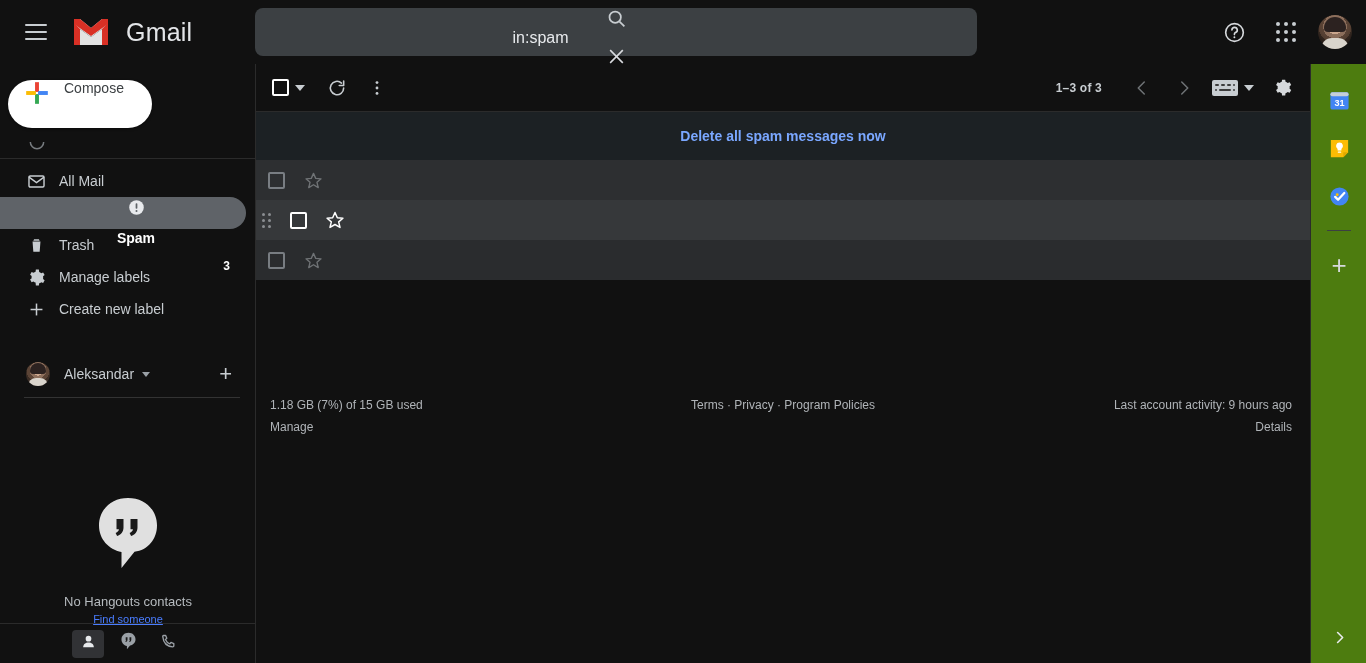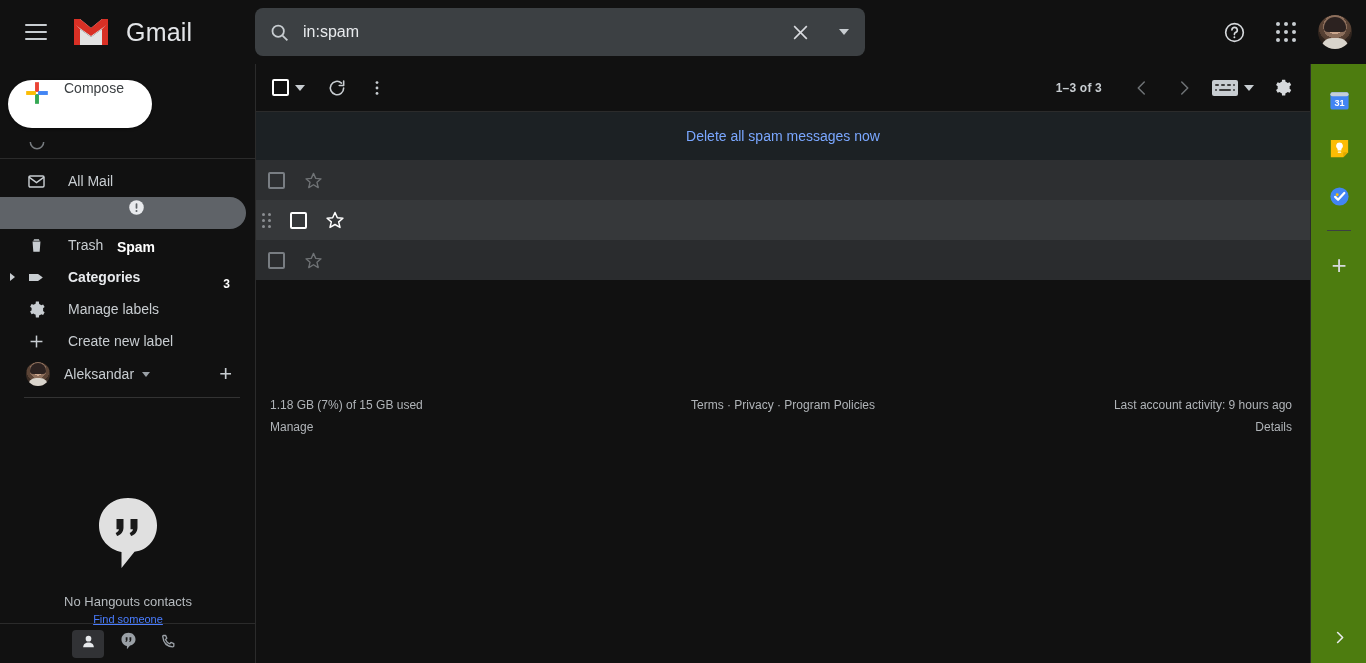--- a/index.html
+++ b/index.html
@@ -22,23 +22,23 @@
     width: 48px; height: 48px; margin-left: 12px;
     display: flex; flex-direction: column; justify-content: center; align-items: center;
     gap: 5px; cursor: pointer; border-radius: 50%;
   }
   .hamburger span { display:block; width: 22px; height: 2px; background: #c8cdd1; border-radius: 1px; }
   .brand { display: flex; align-items: center; margin-left: 12px; }
   .gmail-logo { width: 38px; height: 30px; position: relative; }
   .brand-name { font-size: 25px; color: #e3e5e8; margin-left: 16px; letter-spacing: .2px; font-weight: 400; }
 
   #searchbox {
-    position: absolute; left: 255px; top: 8px; width: 610px; height: 48px;
+    position: absolute; left: 255px; top: 8px; width: 722px; height: 48px;
     background: #3c4043; border-radius: 8px;
-    display: flex; align-items: center;
+    display: flex; align-items: center; flex-direction: column;
   }
   #searchbox .s-icon { width: 48px; display:flex; align-items:center; justify-content:center; cursor:pointer; }
   #searchbox input {
     flex: 1; background: transparent; border: none; outline: none;
     color: #e8eaed; font-size: 16px; font-family: "Liberation Sans", sans-serif;
     height: 100%;
   }
   #searchbox input::placeholder { color: #9aa0a6; }
   .clear-btn { width: 46px; height:46px; display:flex; align-items:center; justify-content:center; cursor:pointer; }
   .caret-btn { width: 42px; height:46px; display:flex; align-items:center; justify-content:center; cursor:pointer; }
@@ -69,21 +69,21 @@
   .compose .label { color: #3c4043; font-size: 14px; margin-left: 14px; font-weight: 500; }
 
   .navlist { position: absolute; left: 0; top: 78px; width: 256px; }
   .nav-clip { height: 16px; overflow: hidden; position: relative; }
   .nav-clip .clip-icon { position: absolute; left: 27px; top: -10px; opacity: .75; }
   .nav-divider { height: 1px; background: #2b2b2b; margin: 0 0 6px 0; }
 
   .nav-item {
     display: flex; align-items: center; height: 32px;
     border-radius: 0 16px 16px 0; margin-right: 10px;
-    cursor: pointer; position: relative; padding-left: 26px; gap: 22px;
+    cursor: pointer; position: relative; padding-left: 26px; gap: 13px;
   }
   .nav-item .ni-icon { width: 20px; height: 20px; display:flex; align-items:center; justify-content:center; flex: 0 0 20px; }
   .nav-item .ni-label { font-size: 14px; color: #c8cdd1; white-space: nowrap; }
   .nav-item .ni-count { margin-left: auto; font-size: 12px; color: #c8cdd1; padding-right: 16px; font-weight: 700; }
   .nav-item.selected { background: #5f6368; flex-direction: column; }
   .nav-item.selected .ni-label { color: #ffffff; font-weight: 700; }
   .nav-item.selected .ni-count { color: #ffffff; }
   .nav-item.bold .ni-label { font-weight: 700; color: #e8eaed; }
   .nav-item .expander { position: absolute; left: 10px; width: 0; height: 0;
     border-top: 4px solid transparent; border-bottom: 4px solid transparent; border-left: 5px solid #c8cdd1; }
@@ -119,21 +119,21 @@
   .tb-count { font-size: 12px; color: #c8cdd1; margin-right: 18px; letter-spacing:.2px; }
   .chev { width: 40px; height: 40px; display:flex; align-items:center; justify-content:center; cursor:pointer; }
   .kbd-btn { display:flex; align-items:center; gap:6px; padding: 0 6px; height: 40px; cursor:pointer; }
   .kbd { width: 26px; height: 16px; background: #c8cdd1; border-radius: 2px; position: relative; }
   .kbd i { position:absolute; background: #3c3c3c; height: 2px; border-radius:1px; }
 
   #banner {
     height: 48px; display: flex; align-items: center; justify-content: center;
     background: #1c2124; color: #c8cdd1; font-size: 14px; gap: 10px;
   }
-  #banner .b-link { color: #7aa7ff; font-weight: 400; cursor: pointer; }
+  #banner .b-link { color: #7aa7ff; font-weight: 700; cursor: pointer; }
 
   #list { margin-top: 0; }
   .mail-row { position: relative; height: 40px; display: flex; align-items: center; cursor: pointer; }
   .mail-row .r-drag { width: 16px; display:none; }
   .mail-row.hover .r-drag { display: grid; grid-template-columns: repeat(2, 3px); grid-gap: 3px; margin-left: 6px; }
   .mail-row.hover .r-drag i { width: 3px; height: 3px; background: #8a8d91; border-radius: 50%; }
   .r-check { width: 40px; display:flex; align-items:center; justify-content:center; }
   .r-star  { width: 34px; display:flex; align-items:center; justify-content:center; }
   .r-body  { flex: 1; height: 40px; margin-right: 0; position: relative; overflow: hidden;
              filter: blur(7px); }
@@ -282,30 +282,20 @@
       <div class="nav-item">
         <span class="ni-icon">
           <svg width="19" height="19" viewBox="0 0 24 24" fill="#c8cdd1">
             <path d="M7 7h10l-1 13H8L7 7zm2-3h6l1 2H8l1-2z"></path>
           </svg>
         </span>
         <span class="ni-label">Trash</span>
         <span class="ni-count"></span>
       </div>
 
-      <div class="nav-item bold">
-        <span class="expander"></span>
-        <span class="ni-icon">
-          <svg width="19" height="19" viewBox="0 0 24 24" fill="#c8cdd1">
-            <path d="M2.5 7.5h11.5l6 4.5-6 4.5H2.5z"></path>
-          </svg>
-        </span>
-        <span class="ni-label">Categories</span>
-        <span class="ni-count"></span>
-      </div>
 
       <div class="nav-item">
         <span class="ni-icon">
           <svg width="19" height="19" viewBox="0 0 24 24" fill="#c8cdd1">
             <path d="M12 8.2A3.8 3.8 0 1 0 12 15.8 3.8 3.8 0 0 0 12 8.2zm8.4 3.8c0-.5-.05-1-.13-1.5l2-1.55-1.9-3.3-2.4.95a7.6 7.6 0 0 0-2.6-1.5L15 2h-3.8l-.37 2.6a7.6 7.6 0 0 0-2.6 1.5l-2.4-.95L3.9 8.45l2 1.55c-.08.5-.13 1-.13 1.5s.05 1 .13 1.5l-2 1.55 1.9 3.3 2.4-.95a7.6 7.6 0 0 0 2.6 1.5L11.2 22H15l.37-2.6a7.6 7.6 0 0 0 2.6-1.5l2.4.95 1.9-3.3-2-1.55c.08-.5.13-1 .13-1.5z"></path>
           </svg>
         </span>
         <span class="ni-label">Manage labels</span>
         <span class="ni-count"></span>
       </div>

